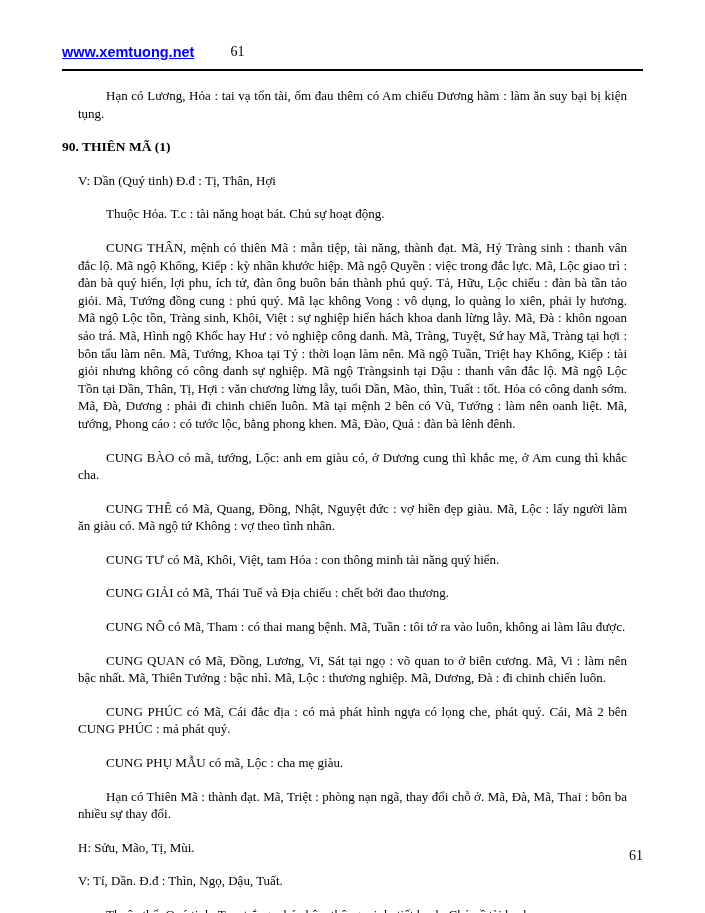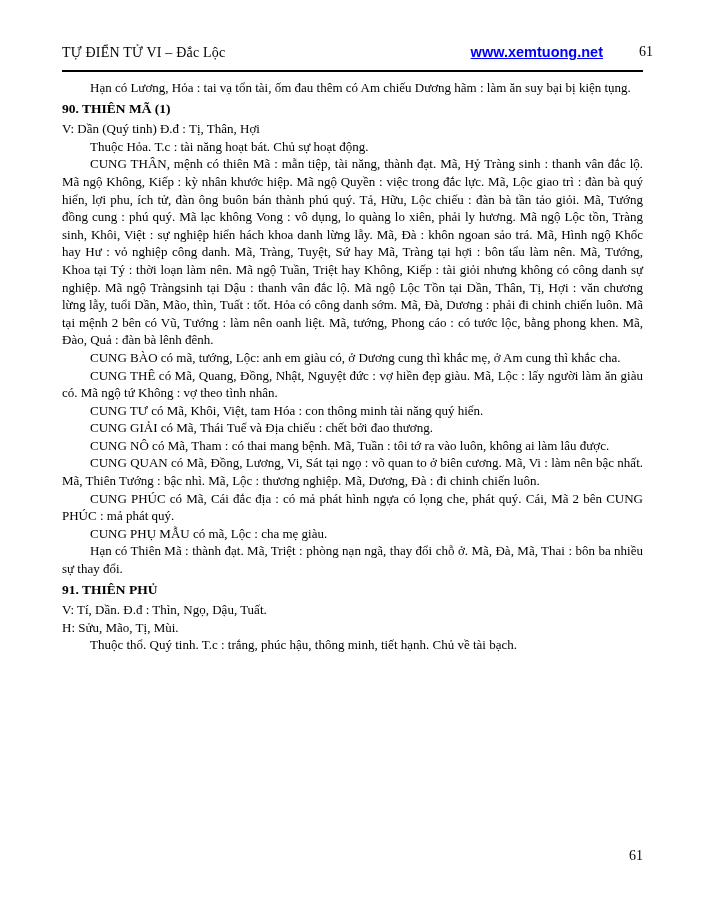--- a/index.html
+++ b/index.html
@@ -52,21 +52,21 @@
     border: none;
     border-top: 2px solid #000000;
     margin: 9px 0 7px 0;
     width: 100%;
   }
   .content {
     font-size: 13px;
     line-height: 17.6px;
   }
   .content p {
-    margin: 0;
+    margin: 16px;
   }
   .para {
     text-align: justify;
     text-indent: 28px;
   }
   .heading {
     text-align: left;
     font-weight: bold;
     font-size: 13.5px;
     margin: 3px 0 !important;
@@ -81,21 +81,20 @@
     top: 848px;
     font-size: 14px;
   }
 </style>
 </head>
 <body>
 
 <div class="page">
 
   <div class="header">
-    <span class="header-title">TỰ ĐIỂN TỬ VI – Đắc Lộc</span>
     <span class="header-right">
       <a class="header-link">www.xemtuong.net</a>
       <span class="header-pagenum">61</span>
     </span>
   </div>
 
   <hr class="rule">
 
   <div class="content" id="content">
       <p class="para">Hạn có Lương, Hỏa : tai vạ tổn tài, ốm đau thêm có Am chiếu Dương hãm : làm ăn suy bại bị kiện tụng.</p>
@@ -105,23 +104,22 @@
       <p class="para">CUNG THÂN, mệnh có thiên Mã : mẫn tiệp, tài năng, thành đạt. Mã, Hỷ Tràng sinh : thanh vân đắc lộ. Mã ngộ Không, Kiếp : kỳ nhân khước hiệp. Mã ngộ Quyền : việc trong đắc lực. Mã, Lộc giao trì : đàn bà quý hiển, lợi phu, ích tử, đàn ông buôn bán thành phú quý. Tả, Hữu, Lộc chiếu : đàn bà tần tảo giỏi. Mã, Tướng đồng cung : phú quý. Mã lạc không Vong : vô dụng, lo quàng lo xiên, phải ly hương. Mã ngộ Lộc tồn, Tràng sinh, Khôi, Việt : sự nghiệp hiển hách khoa danh lừng lẫy. Mã, Đà : khôn ngoan sảo trá. Mã, Hình ngộ Khốc hay Hư : vỏ nghiệp công danh. Mã, Tràng, Tuyệt, Sứ hay Mã, Tràng tại hợi : bôn tẩu làm nên. Mã, Tướng, Khoa tại Tý : thời loạn làm nên. Mã ngộ Tuần, Triệt hay Không, Kiếp : tài giỏi nhưng không có công danh sự nghiệp. Mã ngộ Tràngsinh tại Dậu : thanh vân đắc lộ. Mã ngộ Lộc Tồn tại Dần, Thân, Tị, Hợi : văn chương lừng lẫy, tuổi Dần, Mão, thìn, Tuất : tốt. Hỏa có công danh sớm. Mã, Đà, Dương : phải đi chinh chiến luôn. Mã tại mệnh 2 bên có Vũ, Tướng : làm nên oanh liệt. Mã, tướng, Phong cáo : có tước lộc, bằng phong khen. Mã, Đào, Quả : đàn bà lênh đênh.</p>
       <p class="para">CUNG BÀO có mã, tướng, Lộc: anh em giàu có, ở Dương cung thì khắc mẹ, ở Am cung thì khắc cha.</p>
       <p class="para">CUNG THÊ có Mã, Quang, Đồng, Nhật, Nguyệt đức : vợ hiền đẹp giàu. Mã, Lộc : lấy người làm ăn giàu có. Mã ngộ tứ Không : vợ theo tình nhân.</p>
       <p class="para">CUNG TƯ có Mã, Khôi, Việt, tam Hóa : con thông minh tài năng quý hiển.</p>
       <p class="para">CUNG GIẢI có Mã, Thái Tuế và Địa chiếu : chết bởi đao thương.</p>
       <p class="para">CUNG NÔ có Mã, Tham : có thai mang bệnh. Mã, Tuần : tôi tớ ra vào luôn, không ai làm lâu được.</p>
       <p class="para">CUNG QUAN có Mã, Đồng, Lương, Vi, Sát tại ngọ : võ quan to ở biên cương. Mã, Vi : làm nên bậc nhất. Mã, Thiên Tướng : bậc nhì. Mã, Lộc : thương nghiệp. Mã, Dương, Đà : đi chinh chiến luôn.</p>
       <p class="para">CUNG PHÚC có Mã, Cái đắc địa : có mả phát hình ngựa có lọng che, phát quý. Cái, Mã 2 bên CUNG PHÚC : mả phát quý.</p>
       <p class="para">CUNG PHỤ MẪU có mã, Lộc : cha mẹ giàu.</p>
       <p class="para">Hạn có Thiên Mã : thành đạt. Mã, Triệt : phòng nạn ngã, thay đổi chỗ ở. Mã, Đà, Mã, Thai : bôn ba nhiều sự thay đổi.</p>
-      <p class="heading">91. THIÊN PHỦ</p>
+      <p class="centered">H: Sửu, Mão, Tị, Mùi.</p>
       <p class="centered">V: Tí, Dần. Đ.đ : Thìn, Ngọ, Dậu, Tuất.</p>
-      <p class="centered">H: Sửu, Mão, Tị, Mùi.</p>
       <p class="para">Thuộc thổ. Quý tinh. T.c : trắng, phúc hậu, thông minh, tiết hạnh. Chủ về tài bạch.</p>
     </div>
 
   <div class="footer">
     <span>61</span>
   </div>
 
 </div>
 
 </body></html>

